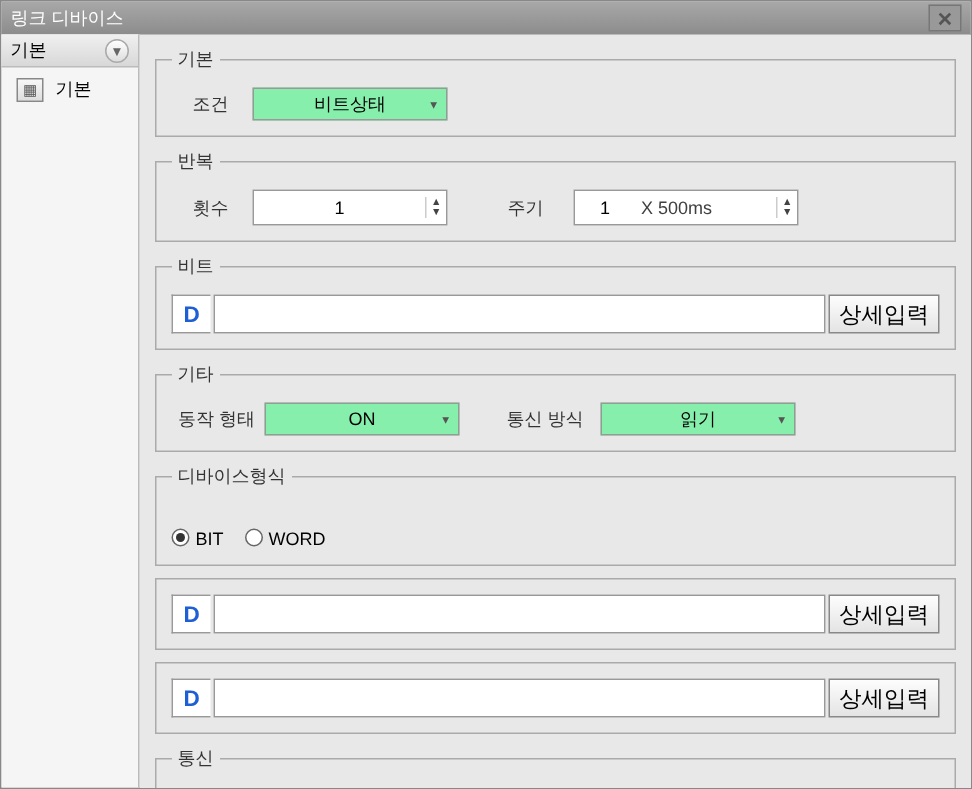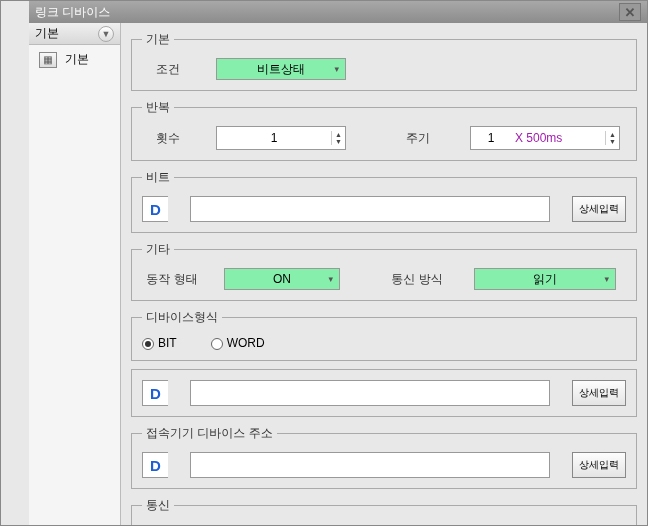--- a/index.html
+++ b/index.html
@@ -1,41 +1,41 @@
 <!DOCTYPE html>
 <html><head>
 <meta charset="utf-8">
 <style>
 * { box-sizing: border-box; margin: 0; padding: 0; }
 body { font-family: "Malgun Gothic", "맑은 고딕", sans-serif; font-size: 12px; background: #fff; }
-.window { width: 648px; height: 526px; background: #e8e8e8; border: 1px solid #888; position: relative; padding-left: 28px; }
+.window { width: 648px; height: 526px; background: #e8e8e8; border: 1px solid #888; position: relative; }
 .titlebar { height: 22px; background: linear-gradient(#a8a8a8, #8c8c8c); display: flex; align-items: center; padding: 0 6px; color: #fff; font-size: 12px; }
 .titlebar .title { flex: 1; }
 .titlebar .close { width: 22px; height: 18px; background: #999; border: 1px solid #777; display: flex; align-items: center; justify-content: center; color: #555; font-weight: bold; font-size: 13px; cursor: pointer; }
 .body { display: flex; height: calc(100% - 22px); }
 .sidebar { width: 92px; background: #f5f5f5; border-right: 1px solid #bbb; }
 .sidebar-header { height: 22px; background: linear-gradient(#f0f0f0,#d8d8d8); border-bottom: 1px solid #bbb; display: flex; align-items: center; padding: 0 6px; justify-content: space-between; }
 .sidebar-header .chev { width: 16px; height: 16px; border: 1px solid #aaa; border-radius: 8px; background: linear-gradient(#fff,#ddd); display: flex; align-items: center; justify-content: center; font-size: 9px; color: #666; }
 .sidebar-item { display: flex; align-items: center; gap: 8px; padding: 6px 10px; cursor: pointer; }
 .sidebar-item .icon { width: 18px; height: 16px; border: 1px solid #888; background: linear-gradient(#f8f8f8,#ddd); display: flex; align-items: center; justify-content: center; font-size: 10px; color: #555; }
 .main { flex: 1; padding: 8px 10px; overflow-y: auto; background: #e8e8e8; }
 fieldset { border: 1px solid #aaa; margin-bottom: 8px; padding: 10px 10px 10px 10px; position: relative; }
 legend { font-size: 12px; padding: 0 4px; color: #333; }
-.row { display: flex; align-items: center; gap: 22px; }
+.row { display: flex; align-items: center; gap: 2px; }
 .label { font-size: 12px; color: #333; text-align: center; }
 .select, .combo { height: 22px; border: 1px solid #999; background: #86efac; display: flex; align-items: center; justify-content: center; position: relative; cursor: pointer; font-size: 12px; }
 .combo .arrow, .select .arrow { position: absolute; right: 6px; font-size: 9px; color: #555; }
 .spin { height: 24px; border: 1px solid #999; background: #fff; display: flex; align-items: center; position: relative; }
 .spin .val { flex: 1; text-align: center; font-size: 12px; }
 .spin .btns { width: 14px; display: flex; flex-direction: column; border-left: 1px solid #ccc; }
 .spin .btns div { flex: 1; font-size: 7px; display: flex; align-items: center; justify-content: center; color: #444; cursor: pointer; line-height: 1; }
 .textin { height: 26px; border: 1px solid #999; background: #fff; flex: 1; }
 .dprefix { width: 26px; height: 26px; border: 1px solid #999; border-right: none; background: #fff; display: flex; align-items: center; justify-content: center; color: #1e5fd6; font-weight: bold; font-size: 15px; }
-.btn { height: 26px; padding: 0 6px; border: 1px solid #888; background: linear-gradient(#fdfdfd,#e4e4e4); cursor: pointer; font-size: 10px; display: flex; align-items: center; }
-.radio { display: inline-flex; align-items: flex-end; gap: 4px; cursor: pointer; margin-right: 12px; }
+.btn { height: 26px; padding: 0 6px; border: 1px solid #888; background: linear-gradient(#fdfdfd,#e4e4e4); cursor: pointer; font-size: 15px; display: flex; align-items: center; }
+.radio { display: inline-flex; align-items: flex-start; gap: 4px; cursor: pointer; margin-right: 12px; margin-top: 16px; }
 .radio .r { width: 12px; height: 12px; border: 1px solid #666; border-radius: 50%; display: inline-flex; align-items: center; justify-content: center; background: #fff; }
 .radio .r.sel::after { content: ""; width: 6px; height: 6px; background: #333; border-radius: 50%; }
 </style>
 </head>
 <body>
 
 <div class="window">
   <div class="titlebar">
     <span class="title">링크 디바이스</span>
     <div class="close">
@@ -73,21 +73,21 @@
           <div class="spin" style="width:130px">
             <span class="val">1</span>
             <div class="btns">
               <div>▲</div>
               <div>▼</div>
             </div>
           </div>
           <span class="label" style="width:60px;margin-left:20px">주기</span>
           <div class="spin" style="width:150px">
             <span class="val" style="flex:0 0 40px">1</span>
-            <span class="val" style="text-align:left;padding-left:4px;color:#a21caf">X 500ms</span>
+            <span class="val" style="text-align:left;padding-left:4px;color:#404040">X 500ms</span>
             <div class="btns">
               <div>▲</div>
               <div>▼</div>
             </div>
           </div>
         </div>
       </fieldset>
 
       <fieldset>
         <legend>비트</legend>
@@ -95,26 +95,26 @@
           <span class="dprefix">D</span>
           <input class="textin" style="">
           <button class="btn">상세입력</button>
         </div>
       </fieldset>
 
       <fieldset>
         <legend>기타</legend>
         <div class="row">
           <span class="label" style="width:60px">동작 형태</span>
-          <div class="combo" style="width:116px">
+          <div class="combo" style="width:130px">
             <span>ON</span>
             <span class="arrow">▾</span>
           </div>
           <span class="label" style="width:70px;margin-left:20px">통신 방식</span>
-          <div class="combo" style="width:142px">
+          <div class="combo" style="width:130px">
             <span>읽기</span>
             <span class="arrow">▾</span>
           </div>
         </div>
       </fieldset>
 
       <fieldset>
         <legend>디바이스형식</legend>
         <div class="row">
           <label class="radio">
@@ -130,21 +130,20 @@
 
       <fieldset>
         <div class="row">
           <span class="dprefix">D</span>
           <input class="textin" style="">
           <button class="btn">상세입력</button>
         </div>
       </fieldset>
 
       <fieldset>
-        <legend>접속기기 디바이스 주소</legend>
         <div class="row">
           <span class="dprefix">D</span>
           <input class="textin" style="">
           <button class="btn">상세입력</button>
         </div>
       </fieldset>
 
       <fieldset>
         <legend>통신</legend>
 

